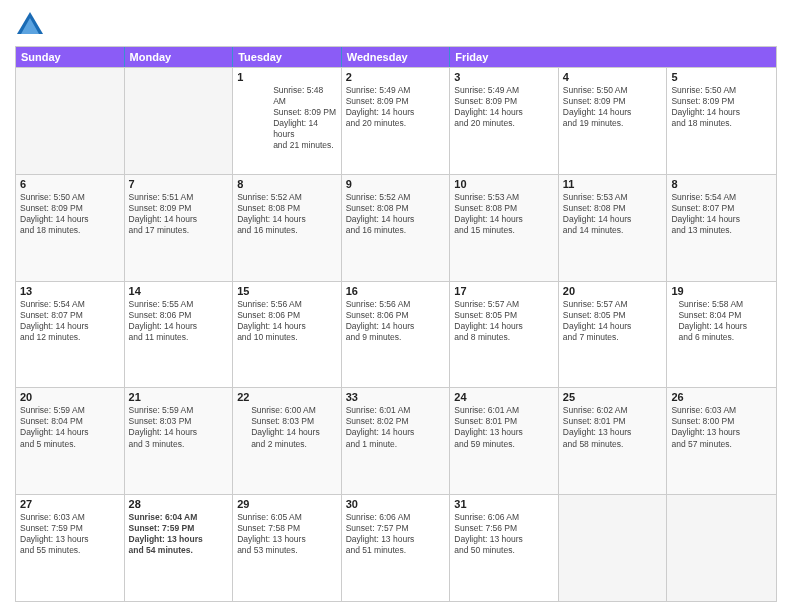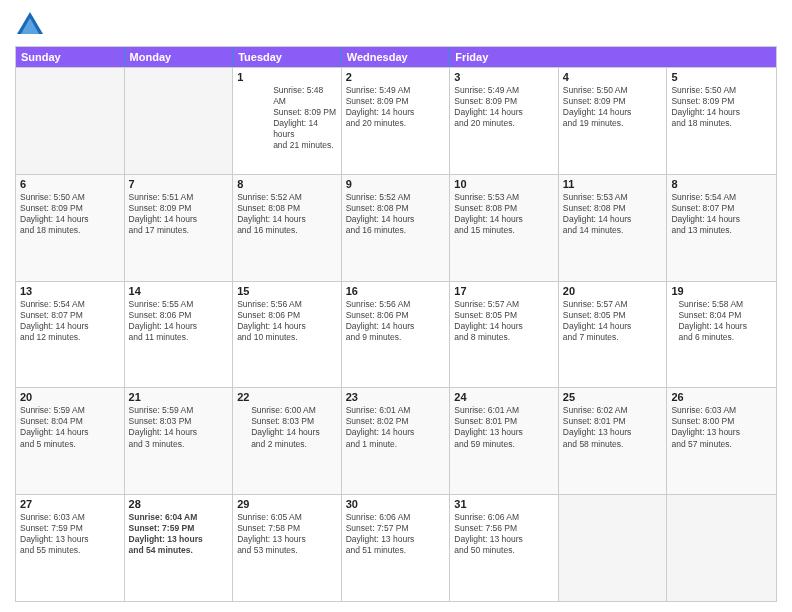--- a/index.html
+++ b/index.html
@@ -286,21 +286,21 @@
 and 3 minutes.</div>
           </div>
           <div class="cal-cell alt-row">
             <div class="day-num">22</div>
             <div class="day-info" style="white-space: pre-line; margin-left: 14px;">Sunrise: 6:00 AM
 Sunset: 8:03 PM
 Daylight: 14 hours
 and 2 minutes.</div>
           </div>
           <div class="cal-cell alt-row">
-            <div class="day-num">23</div>
+            <div class="day-num">33</div>
             <div class="day-info" style="white-space: pre-line;">Sunrise: 6:01 AM
 Sunset: 8:02 PM
 Daylight: 14 hours
 and 1 minute.</div>
           </div>
           <div class="cal-cell alt-row">
             <div class="day-num">24</div>
             <div class="day-info" style="white-space: pre-line;">Sunrise: 6:01 AM
 Sunset: 8:01 PM
 Daylight: 13 hours

